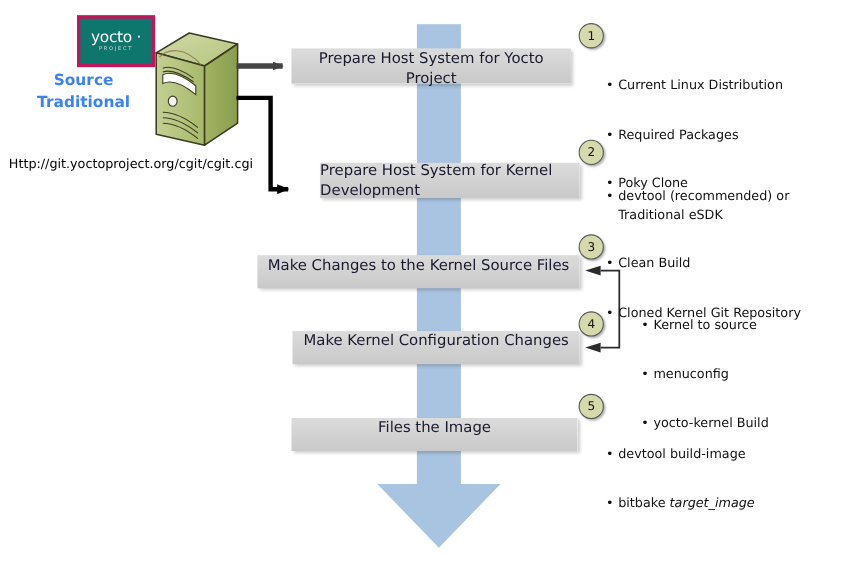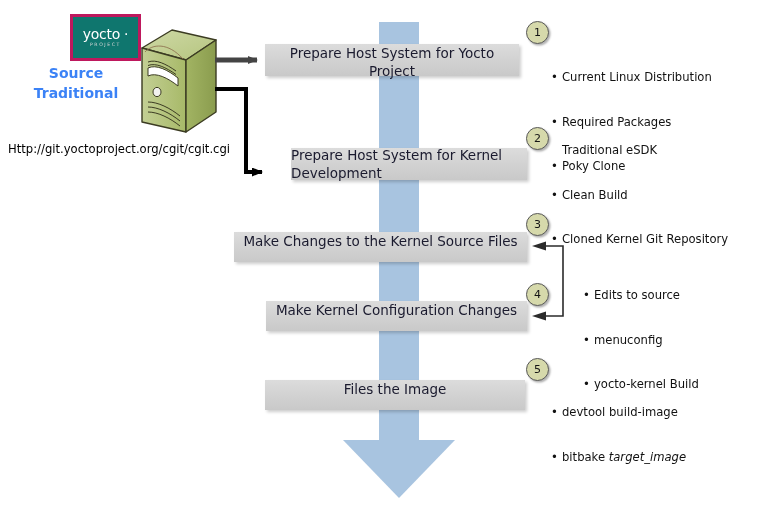--- a/index.html
+++ b/index.html
@@ -284,27 +284,28 @@
     <span>5</span>
   </div>
 
   <div class="bullets" style="left:551px; top:41px;">
     <div class="bl">Current Linux Distribution</div>
     <div class="bl">Required Packages</div>
     <div class="bl">Poky Clone</div>
   </div>
 
   <div class="bullets" style="left:551px; top:142px;">
+    <div class="bl">devtool (recommended) or</div>
     <div class="cont">Traditional eSDK</div>
     <div class="bl">Clean Build</div>
     <div class="bl">Cloned Kernel Git Repository</div>
   </div>
 
   <div class="bullets" style="left:583px; top:259px;">
-    <div class="bl">Edits to source</div>
+    <div class="bl">Kernel to source</div>
     <div class="bl">menuconfig</div>
     <div class="bl">yocto-kernel Build</div>
   </div>
 
   <div class="bullets" style="left:551px; top:376px;">
     <div class="bl">
       <span>devtool build-image</span>
     </div>
     <div class="bl">
       <span>bitbake </span><span class="ital">target_image</span>

